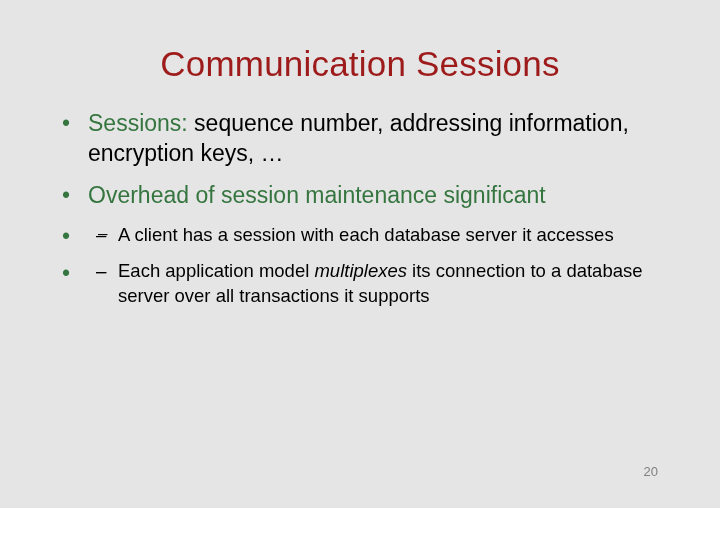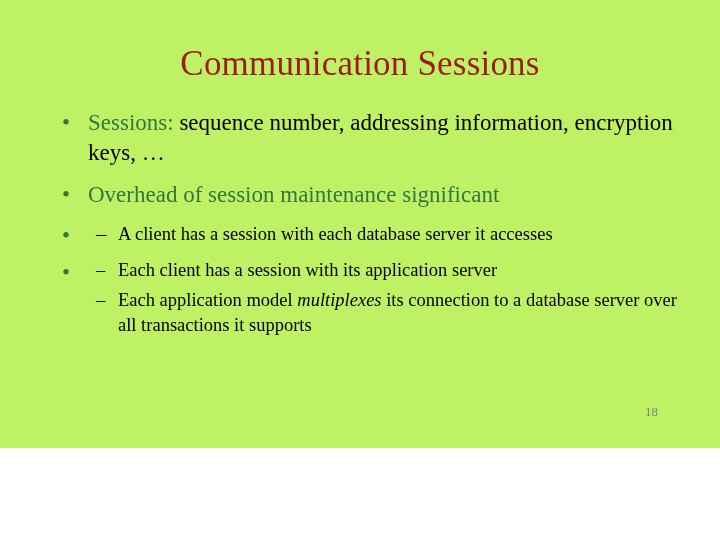--- a/index.html
+++ b/index.html
@@ -3,24 +3,24 @@
 <meta charset="utf-8">
 <style>
   html, body {
     margin: 0;
     padding: 0;
     background: #ffffff;
   }
   .slide {
     position: relative;
     width: 720px;
-    height: 448px;
-    background: #bef264;
+    height: 508px;
+    background: #e5e5e5;
     overflow: hidden;
-    font-family: Liberation Serif, serif;
+    font-family: Liberation Sans, sans-serif;
   }
 
   
   .slide-title {
     position: absolute;
     left: 0;
     top: 43px;
     width: 720px;
     text-align: center;
     color: #9e1b1b;
@@ -135,25 +135,24 @@
       <span class="dash">–</span>
       <span>A client has a session with each database server it accesses</span>
     </div>
 
     <div class="l1 sp-f">
       <span class="dot">•</span>
     </div>
 
     <div class="l2 sz-md sp-g">
       <span class="dash">–</span>
-      <span>Each client has a session with its application server</span>
     </div>
 
     <div class="l2 sz-md sp-h">
       <span class="dash">–</span>
       <span>Each application model </span><span class="ital">multiplexes</span><span> its connection to a database server over all transactions it supports</span>
     </div>
 
   </div>
 
-  <div class="page-num">18</div>
+  <div class="page-num">20</div>
 
 </div>
 
 </body></html>

